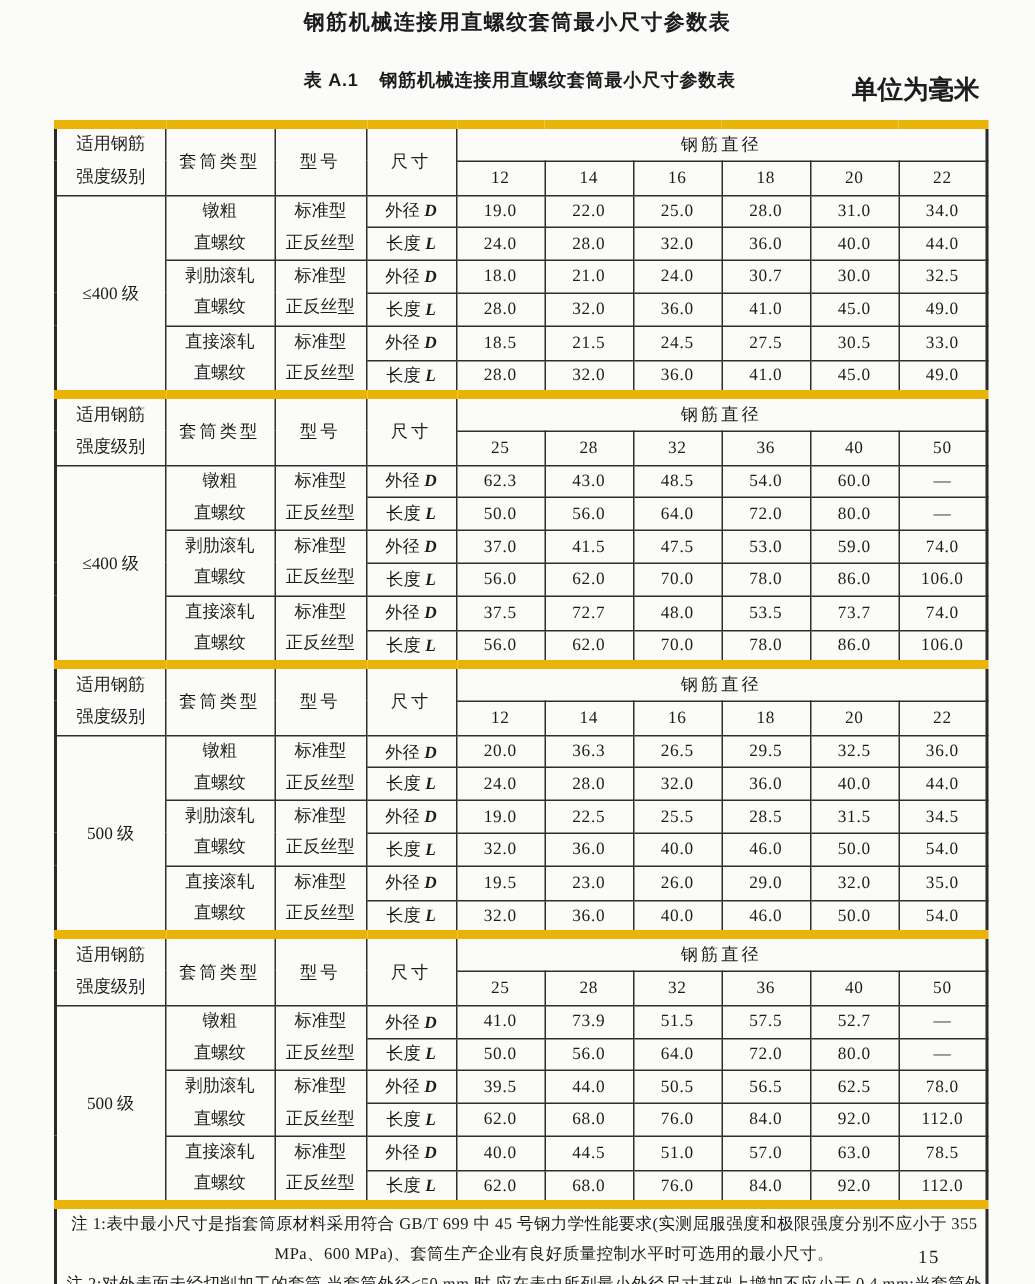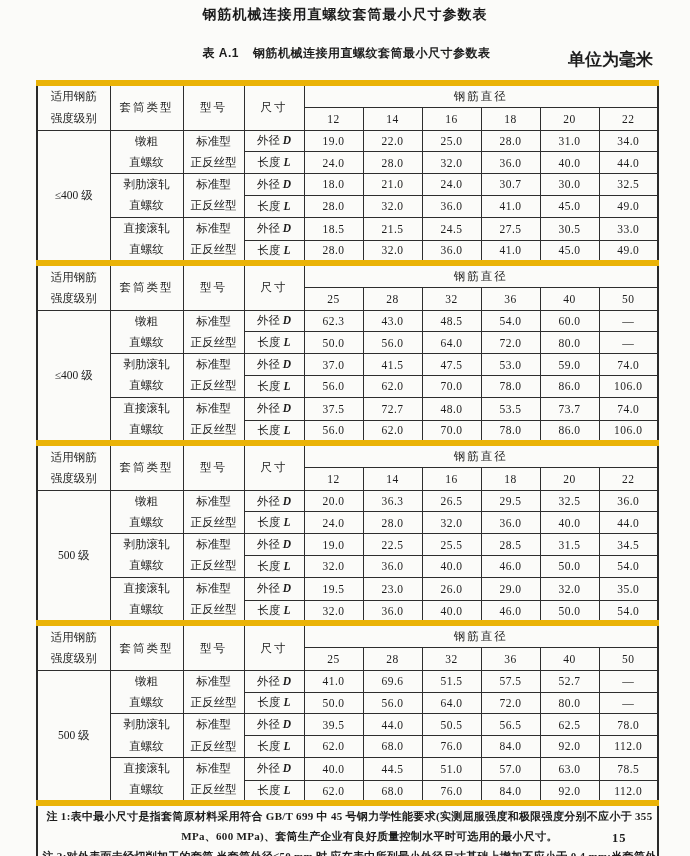--- a/index.html
+++ b/index.html
@@ -67,29 +67,28 @@
   .dim i { font-family:"Liberation Serif", serif; font-style:italic; font-weight:600; }
   .notes-cell {
     text-align:left;
     padding:5px 8px 5px 10px;
   }
   .note {
     font-size:11px;
     line-height:20px;
     padding-left:44px;
     text-indent:-40px;
-    font-weight:700;
+    font-weight:400;
     letter-spacing:0.3px;
   }
   .page-number {
     position:absolute;
     top:831px; left:612px;
     font-size:12.5px;
     letter-spacing:1px;
-    font-weight:bold;
   }
 </style>
 </head>
 <body>
 
 <div class="page-header-title">钢筋机械连接用直螺纹套筒最小尺寸参数表</div>
 
 <div class="caption-row">
   <div class="table-caption">
     <span class="cap-prefix">表 A.1</span><span>钢筋机械连接用直螺纹套筒最小尺寸参数表</span>
@@ -377,21 +376,21 @@
         <th class="num">50</th>
       </tr>
       <tr class="data-row">
         <td rowspan="6" class="cjk">500 级</td>
         <td rowspan="2" class="cjk pre">镦粗
 直螺纹</td>
         <td rowspan="2" class="cjk pre">标准型
 正反丝型</td>
         <td class="cjk dim">外径 <i>D</i></td>
         <td class="num">41.0</td>
-        <td class="num">69.6</td>
+        <td class="num">73.9</td>
         <td class="num">51.5</td>
         <td class="num">57.5</td>
         <td class="num">52.7</td>
         <td class="num">—</td>
       </tr>
       <tr class="data-row">
         <td class="cjk dim">长度 <i>L</i></td>
         <td class="num">50.0</td>
         <td class="num">56.0</td>
         <td class="num">64.0</td>

